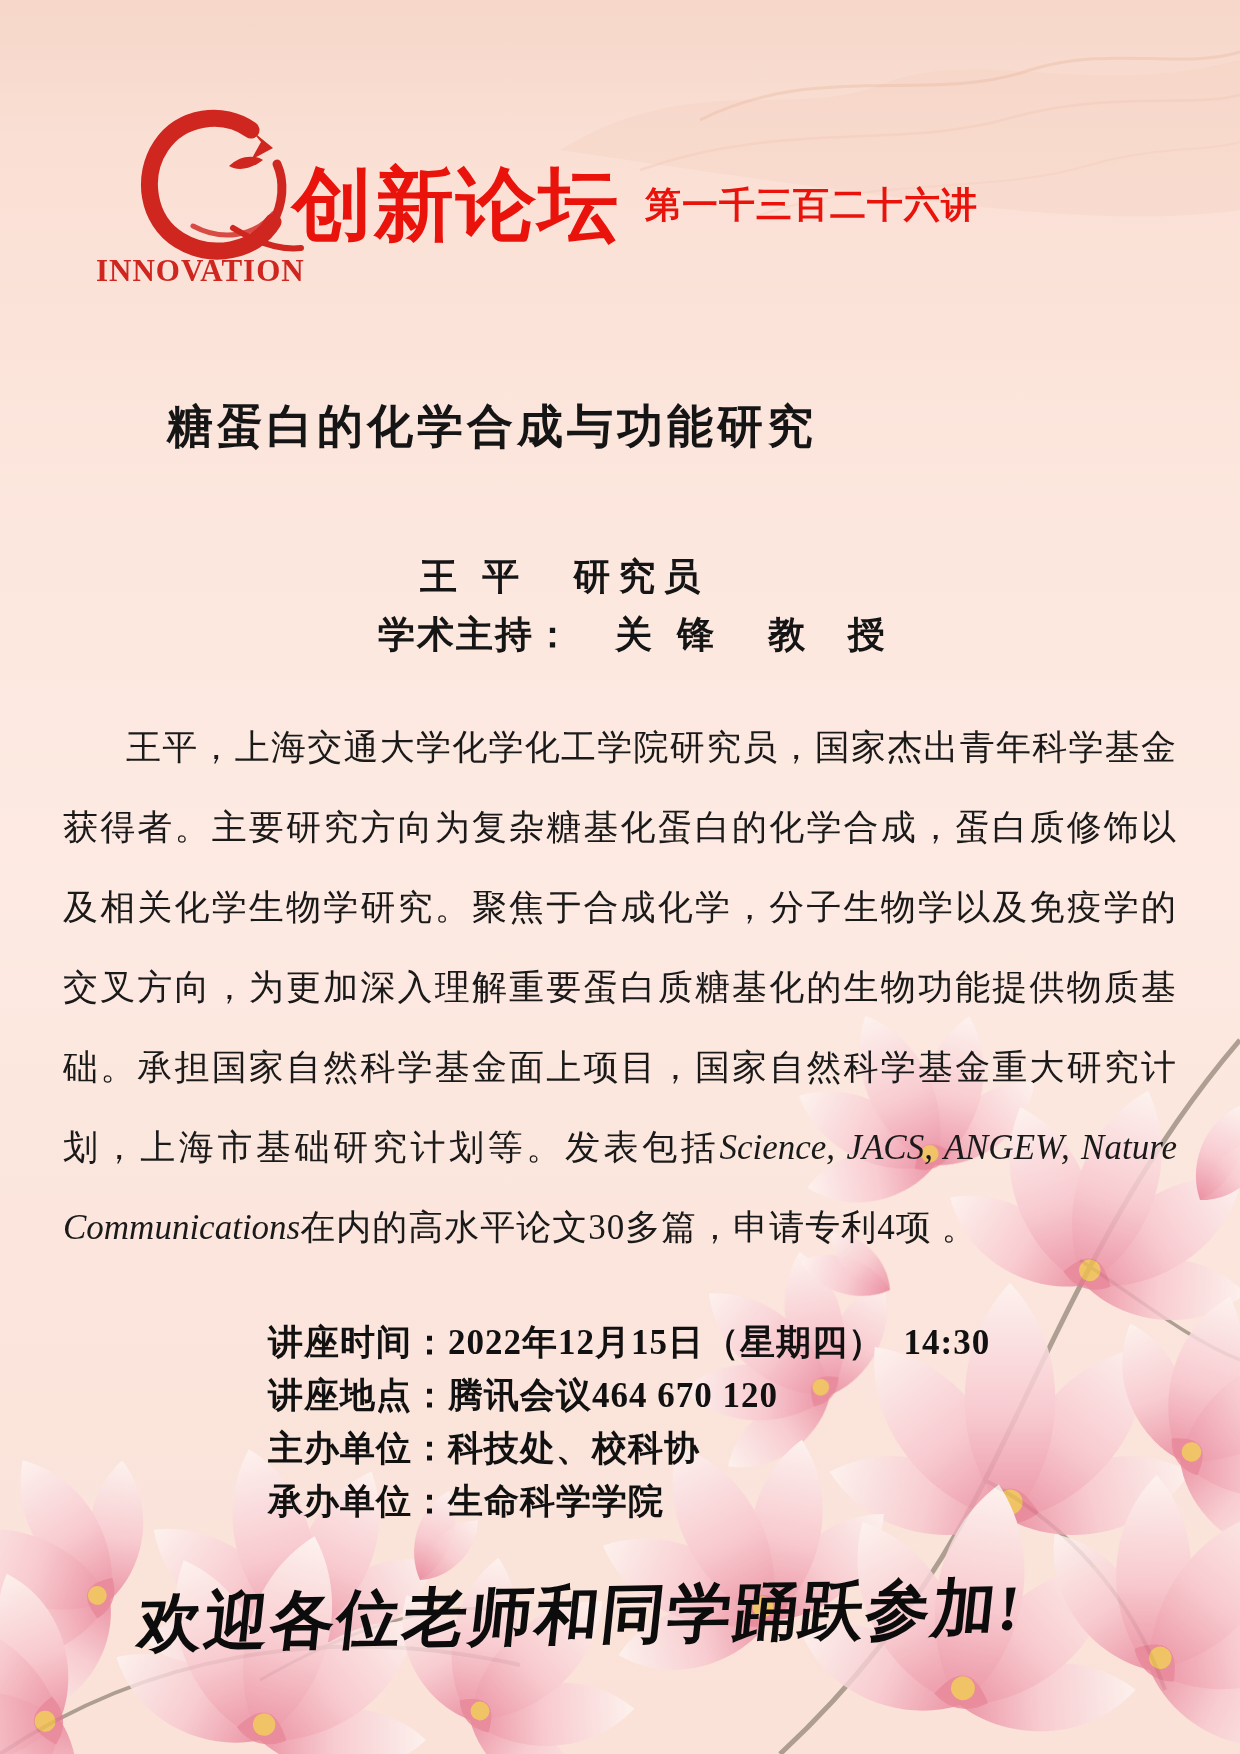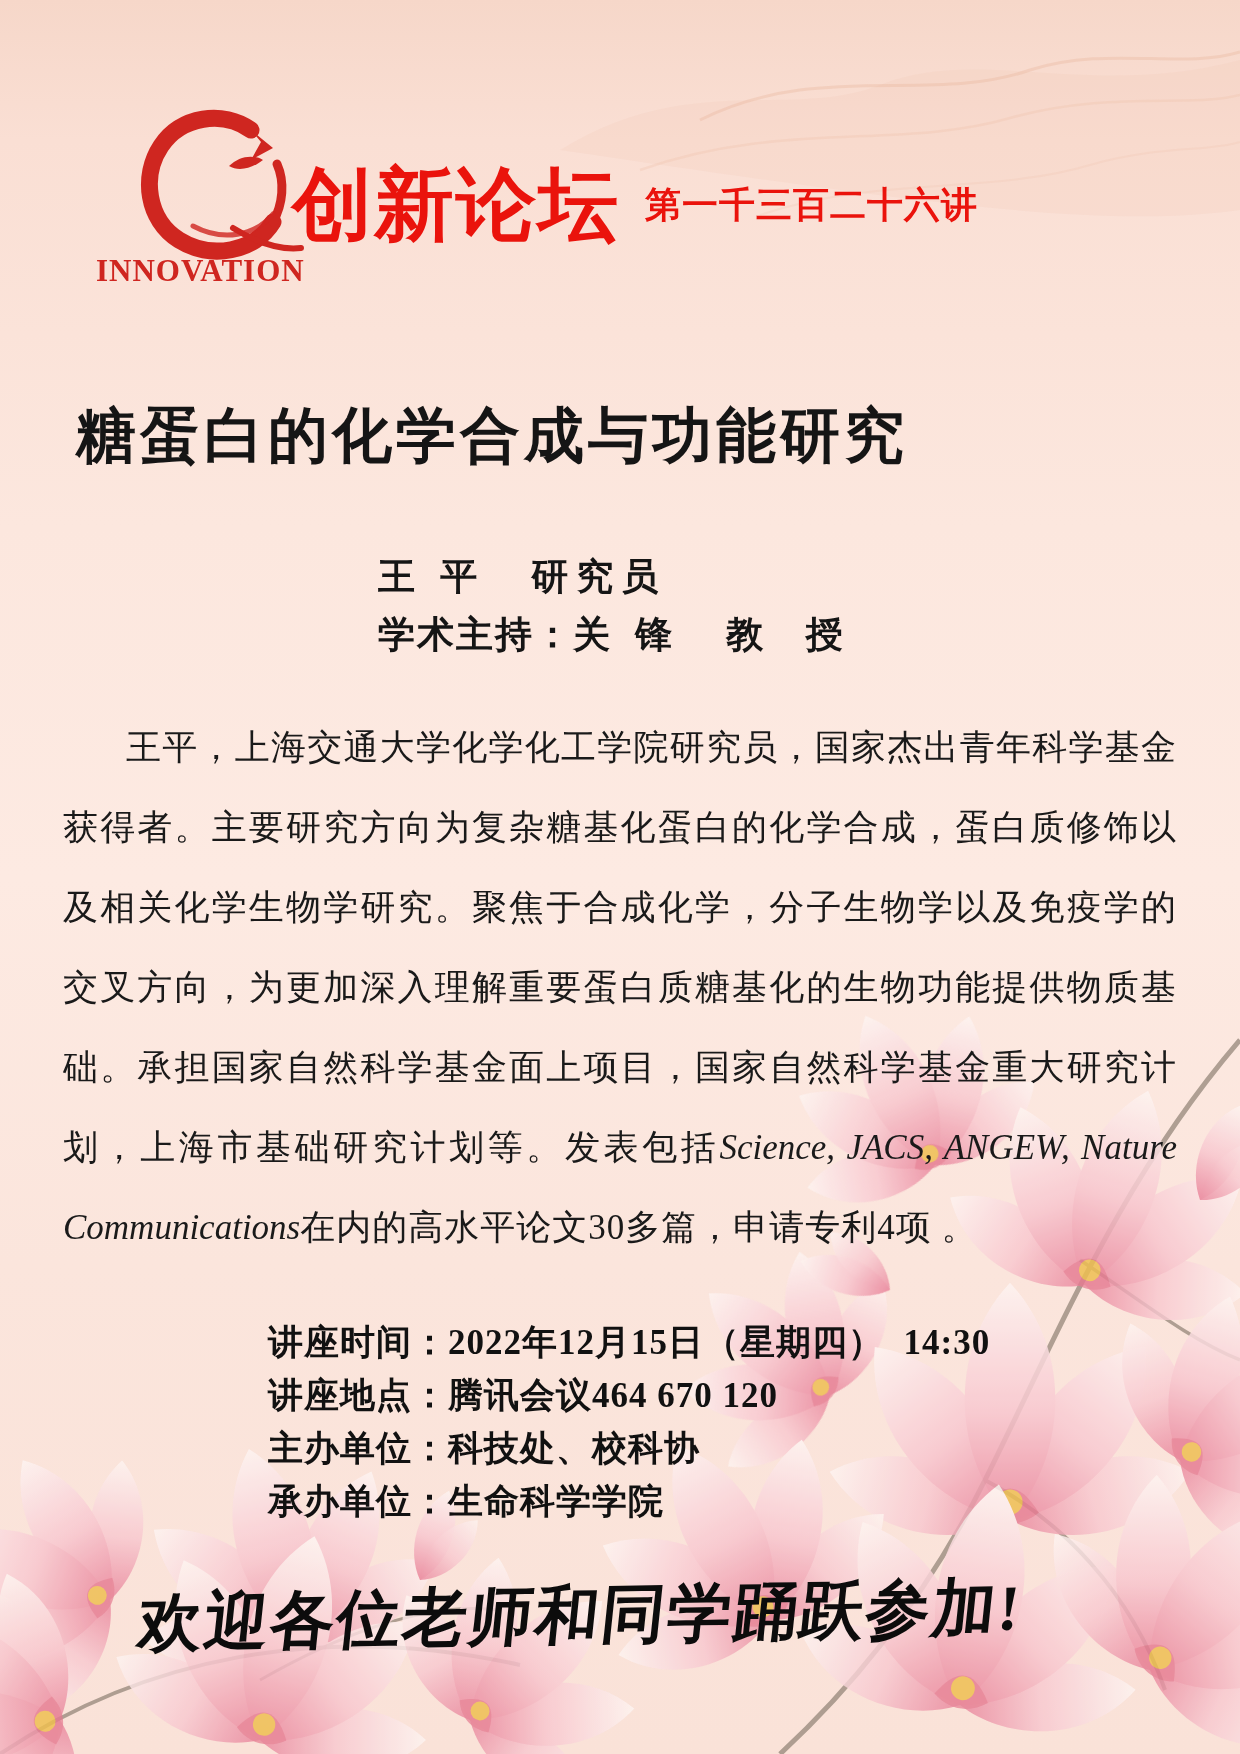--- a/index.html
+++ b/index.html
@@ -35,31 +35,31 @@
   .lecture-no{
     position:absolute;left:645px;top:181px;
     font-family:"Liberation Sans","DejaVu Sans",sans-serif;
     font-size:36px;font-weight:bold;color:#ea130c;letter-spacing:1px;
   }
 
   
   .talk-title{
     position:absolute;left:0;top:396px;width:984px;
     text-align:center;
-    font-size:60px;font-weight:bold;color:#151515;letter-spacing:4px;
+    font-size:46px;font-weight:bold;color:#151515;letter-spacing:4px;
   }
 
   
   .speakers{position:absolute;left:378px;top:548px;}
   .speaker-row{
     display:flex;align-items:baseline;
     font-size:37px;font-weight:bold;color:#151515;
     height:58px;line-height:58px;letter-spacing:2px;
   }
-  .sp-name{letter-spacing:8px;}
+  .sp-name{margin-left:42px;letter-spacing:8px;}
   .sp-title{margin-left:46px;letter-spacing:8px;white-space:pre;}
 
   
   .bio{
     position:absolute;left:63px;top:708px;width:1114px;
     font-size:35px;line-height:80px;color:#1a1a1a;
     text-align:justify;text-indent:1.8em;letter-spacing:1px;
   }
   .en-italic{font-style:italic;letter-spacing:0;}
 

